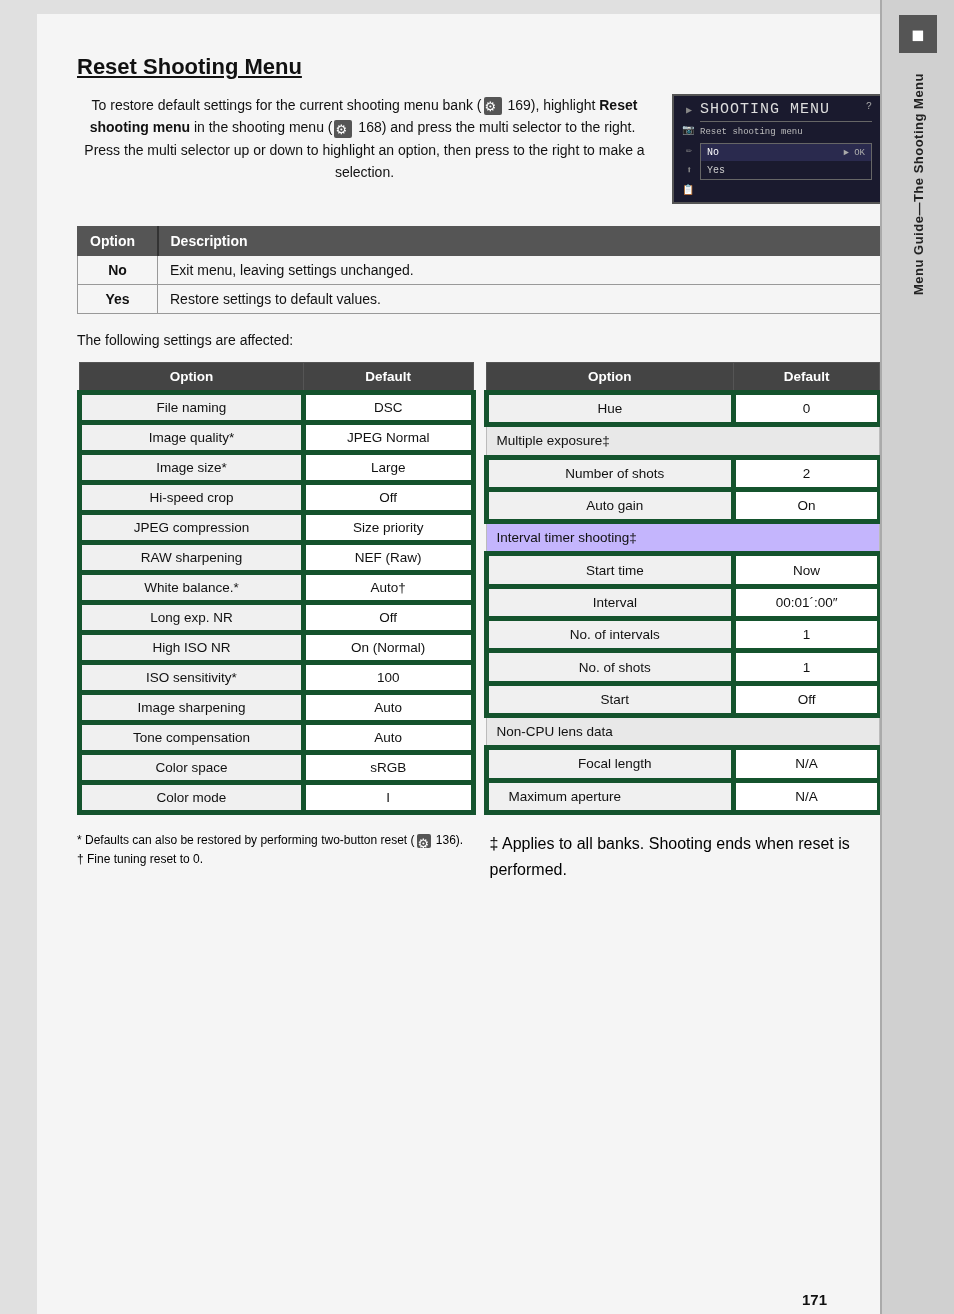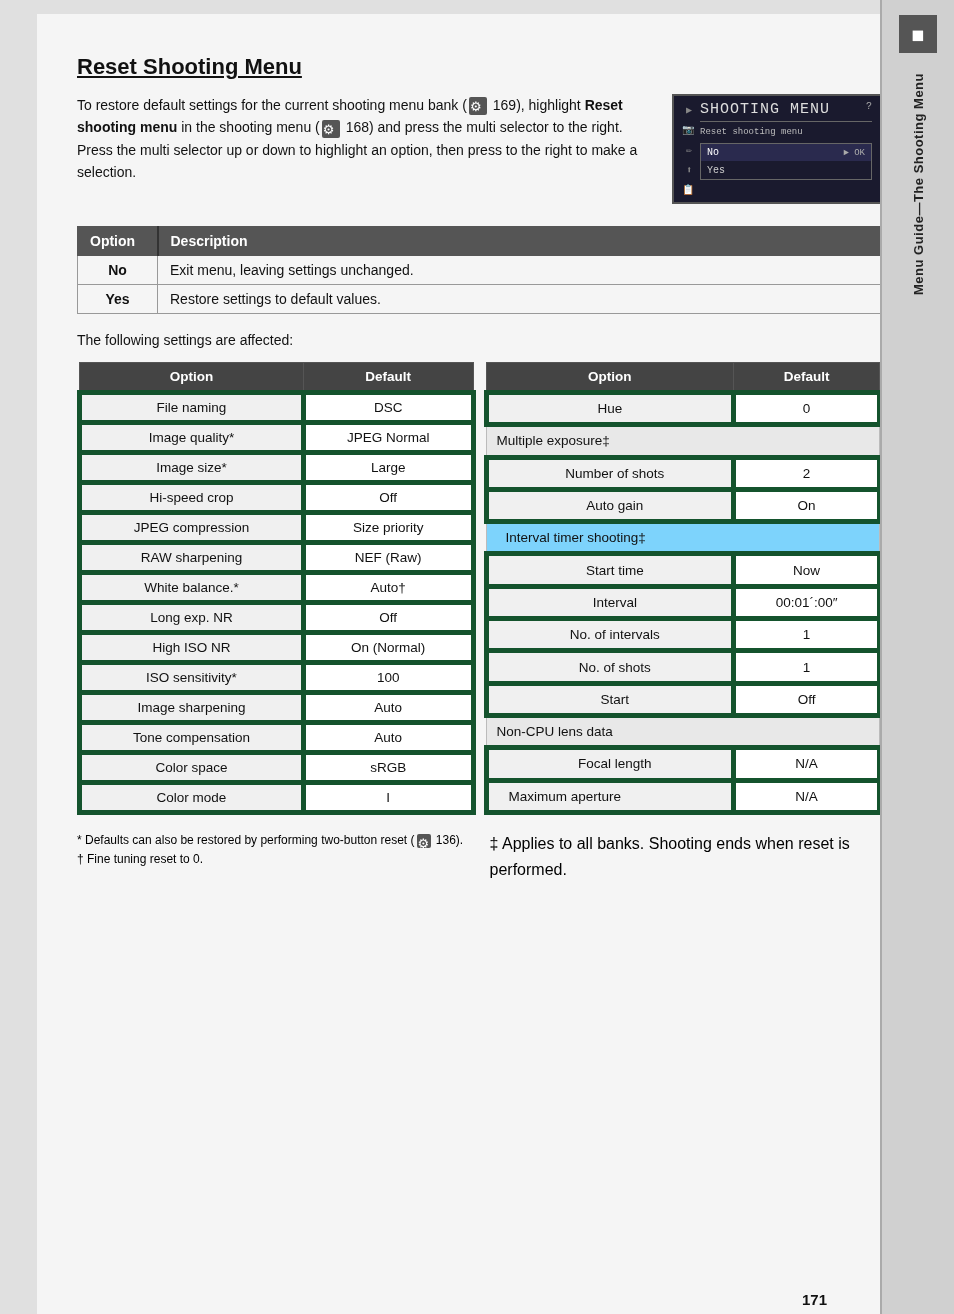--- a/index.html
+++ b/index.html
@@ -52,20 +52,21 @@
     .intro-section {
       display: flex;
       gap: 20px;
       margin-bottom: 22px;
     }
     .intro-text {
       flex: 1;
       font-size: 14px;
       line-height: 1.6;
       color: #111;
+      text-align: center;
     }
     .intro-text strong {
       font-weight: bold;
     }
     .camera-screen {
       width: 210px;
       flex-shrink: 0;
       border: 2px solid #555;
       background: #1a1a2e;
       color: #e0e0e0;
@@ -350,21 +351,21 @@
           <tr style="background:#f0f0f0;">
             <td class="opt-col" style="padding-left:20px;">Number of shots</td>
             <td class="val-col">2</td>
           </tr>
           <tr>
             <td class="opt-col" style="padding-left:20px;">Auto gain</td>
             <td class="val-col">On</td>
           </tr>
 
           <tr>
-            <td colspan="2" style="background:#7dd3fc; padding:5px 19px; border-left:1px solid #bbb; border-right:1px solid #bbb;">Interval timer shooting‡</td>
+            <td colspan="2" style="background:#c4b5fd; padding:5px 10px; border-left:1px solid #bbb; border-right:1px solid #bbb;">Interval timer shooting‡</td>
           </tr>
           <tr style="background:#f0f0f0;">
             <td class="opt-col" style="padding-left:20px;">Start time</td>
             <td class="val-col">Now</td>
           </tr>
           <tr>
             <td class="opt-col" style="padding-left:20px;">Interval</td>
             <td class="val-col">00:01´:00″</td>
           </tr>
           <tr style="background:#f0f0f0;">

